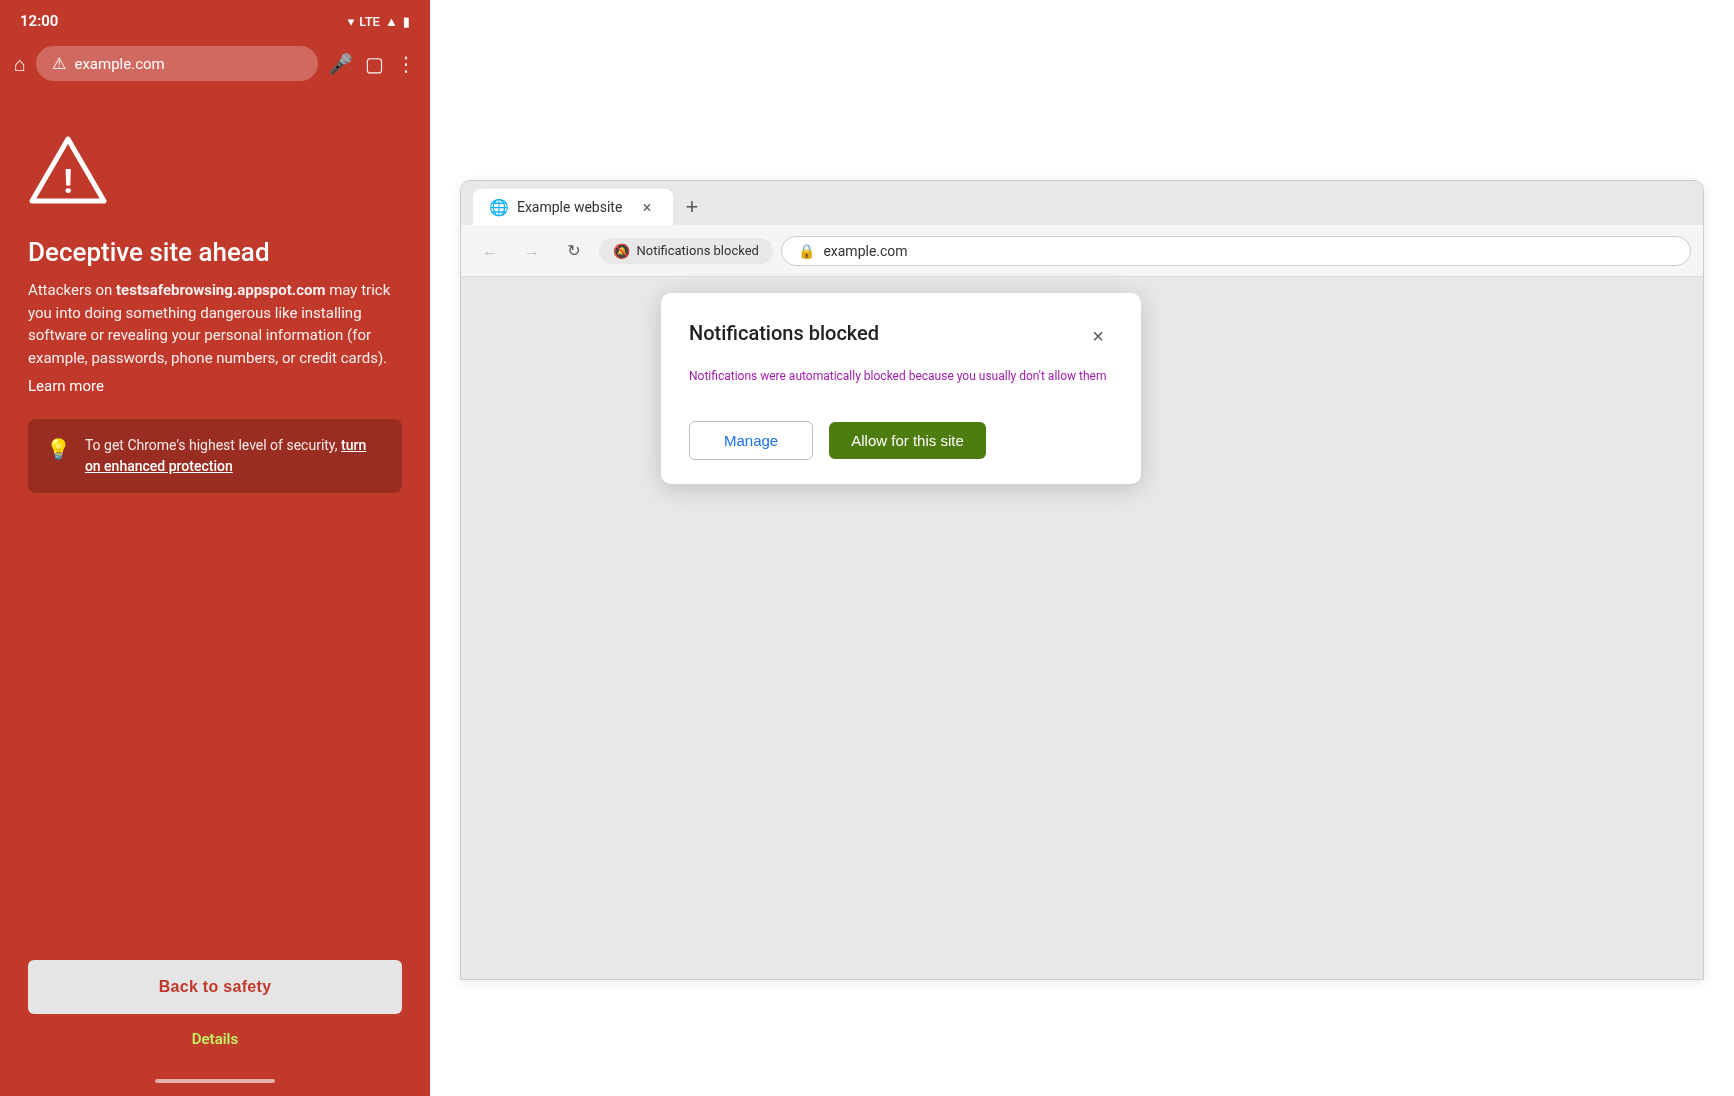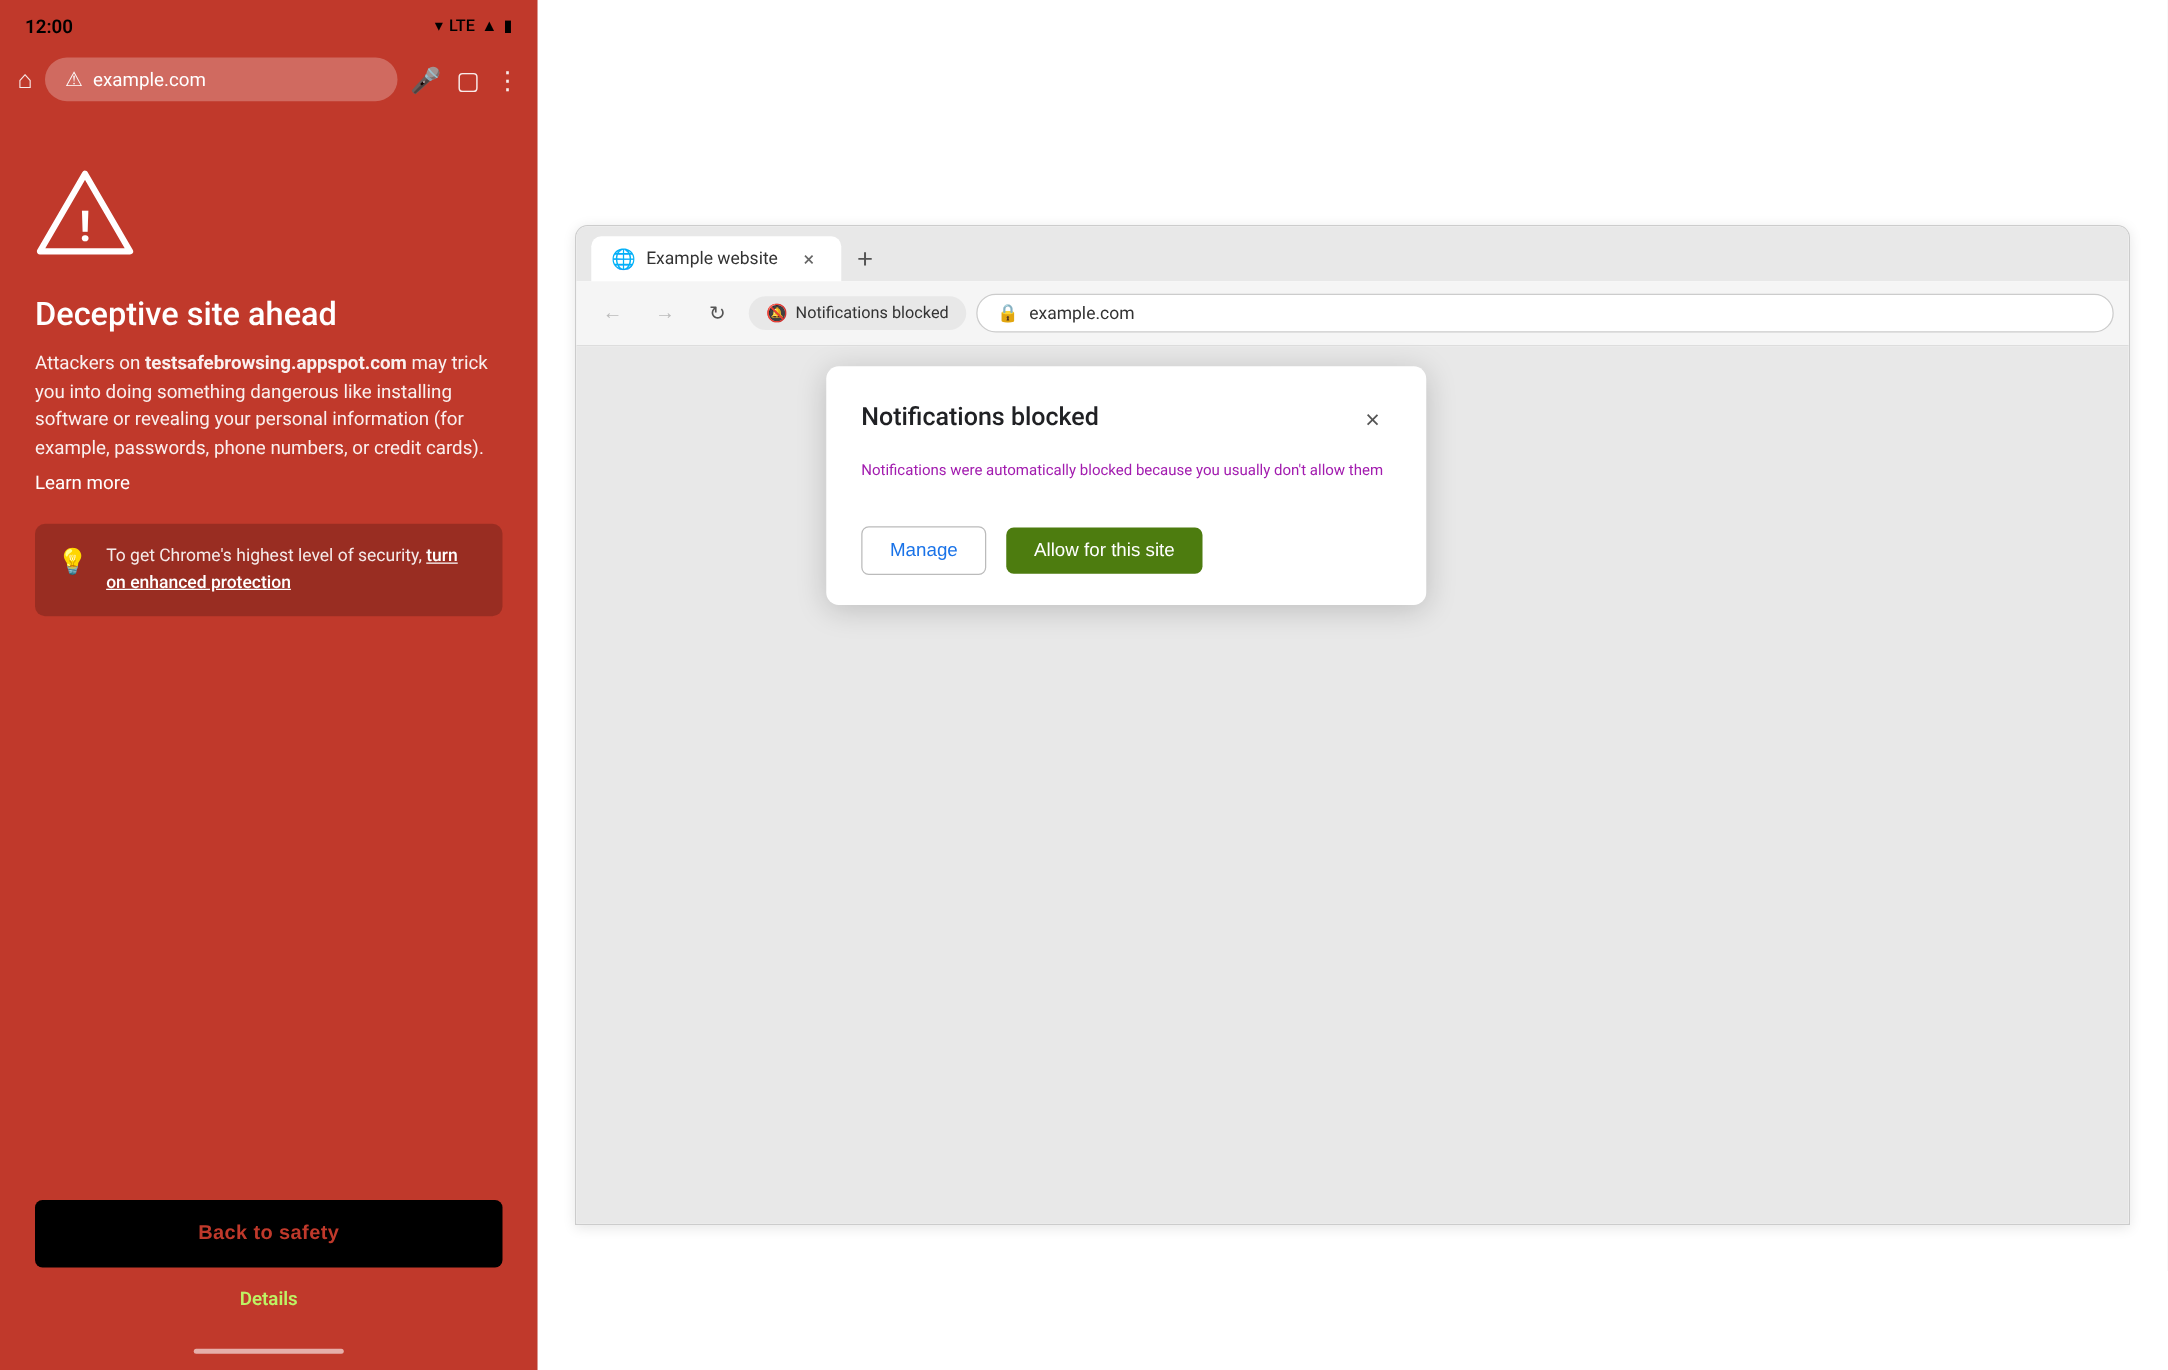--- a/index.html
+++ b/index.html
@@ -21,21 +21,21 @@
       flex-direction: column;
       position: relative;
       flex-shrink: 0;
     }
 
     .mobile-status-bar {
       display: flex;
       justify-content: space-between;
       align-items: center;
       padding: 12px 20px 8px;
-      color: #000000;
+      color: #ffffff;
       font-size: 14px;
       font-weight: 500;
     }
     .status-left { font-size: 15px; font-weight: 600; }
     .status-right {
       display: flex;
       align-items: center;
       gap: 5px;
       font-size: 13px;
     }
@@ -148,21 +148,21 @@
     .mobile-bottom {
       padding: 0 28px 24px;
       display: flex;
       flex-direction: column;
       gap: 16px;
       align-items: center;
     }
 
     .back-to-safety-btn {
       width: 100%;
-      background: #000000;
+      background: #e5e5e5;
       border: none;
       border-radius: 6px;
       padding: 18px;
       font-size: 16px;
       font-weight: 600;
       color: #c0392b;
       cursor: pointer;
       letter-spacing: 0.3px;
     }
 
@@ -372,21 +372,21 @@
       display: flex;
       justify-content: flex-start;
       gap: 16px;
       align-items: center;
     }
 
     .manage-btn {
       background: white;
       border: 1px solid #bbb;
       border-radius: 6px;
-      padding: 10px 22px;
+      padding: 10px 34px;
       font-size: 15px;
       color: #1a73e8;
       cursor: pointer;
       font-weight: 500;
     }
 
     .allow-btn {
       background: #4d7c0f;
       border: none;
       border-radius: 6px;

